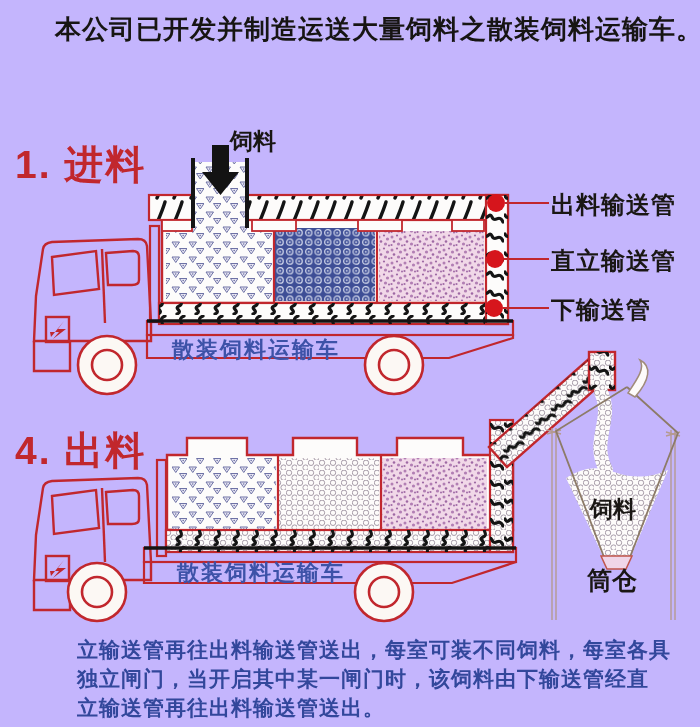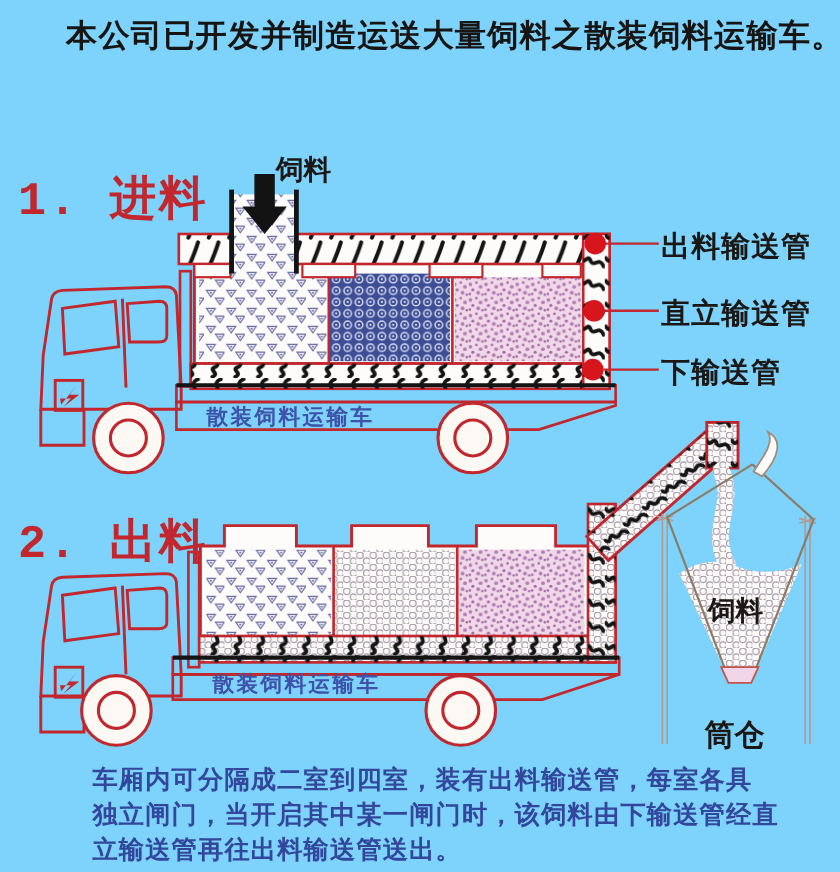--- a/index.html
+++ b/index.html
@@ -1,23 +1,23 @@
 <!DOCTYPE html>
 <html><head>
 <meta charset="utf-8">
 <style>
   html,body{margin:0;padding:0;background:#ffffff;}
-  #page{position:relative;width:700px;height:727px;background:#7dd3fc;overflow:hidden;
-        font-family:Liberation Mono, monospace;}
+  #page{position:relative;width:700px;height:727px;background:#c4b5fd;overflow:hidden;
+        font-family:Liberation Sans, sans-serif;}
   #diagram{position:absolute;left:0;top:0;width:700px;height:727px;}
   .txt{position:absolute;white-space:nowrap;z-index:5;}
   .intro-line{left:55px;width:645px;font-size:26px;font-weight:bold;color:#171513;letter-spacing:1px;}
   .heading{font-size:39px;font-weight:bold;color:#c1272d;letter-spacing:2px;}
   .pipe-label{left:551px;font-size:24px;font-weight:bold;color:#1a1714;letter-spacing:1px;}
-  .truck-label{font-size:18px;font-weight:bold;color:#3d52a8;letter-spacing:2px;}
+  .truck-label{font-size:22px;font-weight:bold;color:#3d52a8;letter-spacing:2px;}
   .silo-label{font-weight:bold;color:#1a1714;}
   .footer-line{left:77px;font-size:21px;font-weight:bold;color:#32479b;letter-spacing:1px;}
 </style>
 </head>
 <body>
 
 <div id="page">
 
   <svg id="diagram" viewBox="0 0 700 727">
     <defs>
@@ -207,23 +207,23 @@
 
   <div class="txt heading" style="left:15px;top:138px;">1. 进料</div>
   <div class="txt silo-label" style="left:230px;top:126px;font-size:23px;">饲料</div>
 
   <div class="txt pipe-label" style="top:245px;">直立输送管</div>
   <div class="txt pipe-label" style="top:189px;">出料输送管</div>
   <div class="txt pipe-label" style="top:294px;text-align:right;">下输送管</div>
 
   <div class="txt truck-label" style="left:172px;top:335px;">散装饲料运输车</div>
 
-  <div class="txt heading" style="left:15px;top:424px;">2. 出料</div>
+  <div class="txt heading" style="left:15px;top:424px;">4. 出料</div>
   <div class="txt truck-label" style="left:177px;top:558px;">散装饲料运输车</div>
 
   <div class="txt silo-label" style="left:590px;top:494px;font-size:23px;">饲料</div>
-  <div class="txt silo-label" style="left:587px;top:596px;font-size:25px;">筒仓</div>
-
-  <div class="txt footer-line" style="top:636px;">车厢内可分隔成二室到四室，装有出料输送管，每室各具</div>
+  <div class="txt silo-label" style="left:587px;top:564px;font-size:25px;">筒仓</div>
+
+  <div class="txt footer-line" style="top:636px;">立输送管再往出料输送管送出，每室可装不同饲料，每室各具</div>
   <div class="txt footer-line" style="top:694px;">立输送管再往出料输送管送出。</div>
   <div class="txt footer-line" style="top:665px;">独立闸门，当开启其中某一闸门时，该饲料由下输送管经直</div>
 
 </div>
 
 </body></html>

